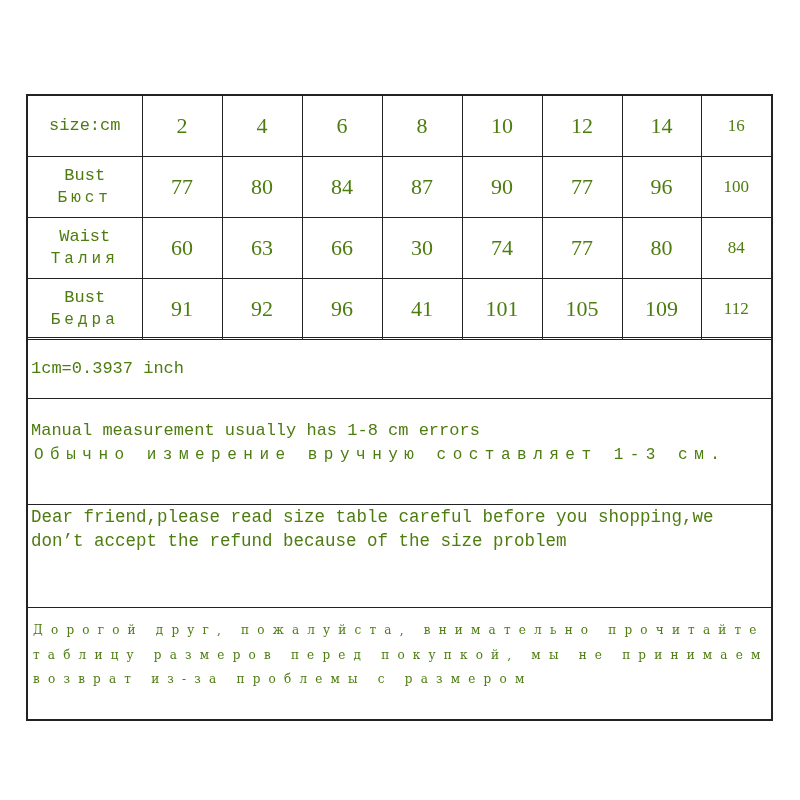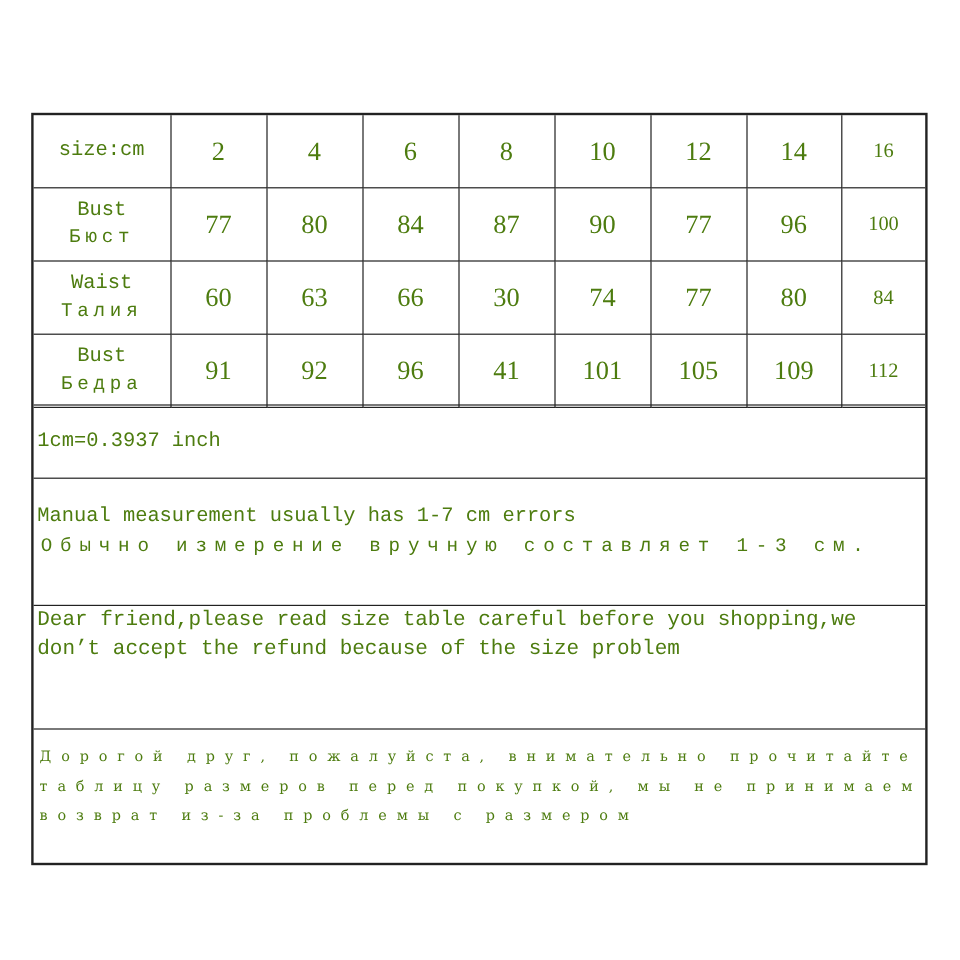--- a/index.html
+++ b/index.html
@@ -112,21 +112,21 @@
       <td>112</td>
     </tr>
   </tbody>
     </table>
 
   <div class="note note1">
     <span>1cm=0.3937 inch</span>
   </div>
 
   <div class="note note2">
-    <span>Manual measurement usually has 1-7 cm errors</span>
+    <span>Manual measurement usually has 1-8 cm errors</span>
     <span class="ru">Обычно измерение вручную составляет 1-3 см.</span>
   </div>
 
   <div class="note note3">
     <span>Dear friend,please read size table careful before you shopping,we don’t accept the refund because of the size problem</span>
   </div>
 
   <div class="note note4">
     <span>Дорогой друг, пожалуйста, внимательно прочитайте таблицу размеров перед покупкой, мы не принимаем возврат из-за проблемы с размером</span>
   </div>

